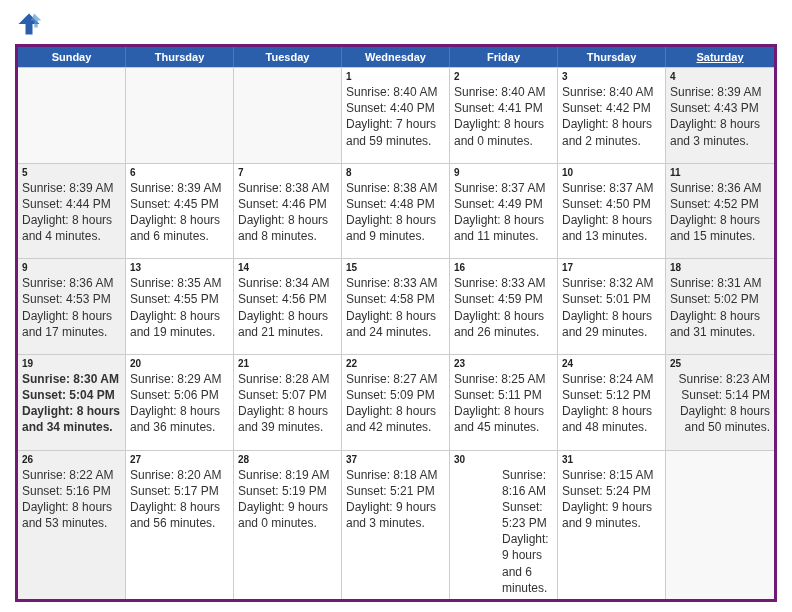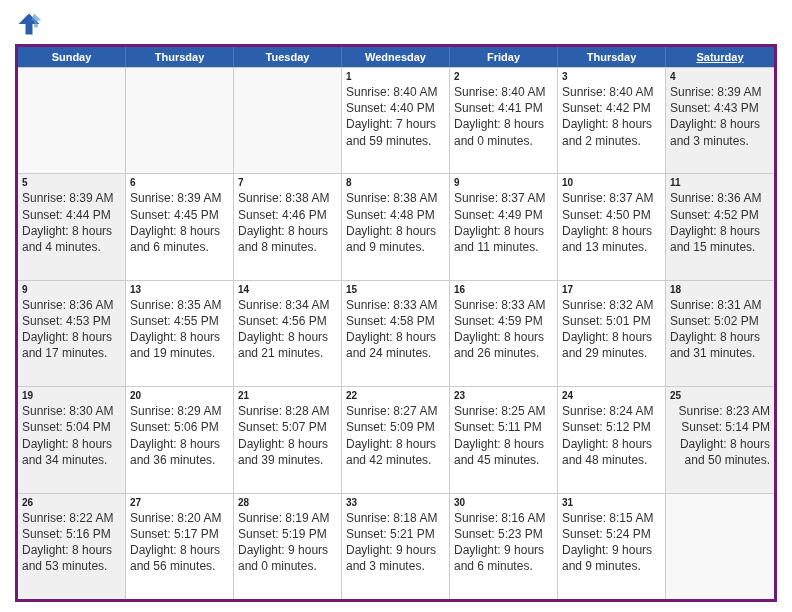--- a/index.html
+++ b/index.html
@@ -272,21 +272,21 @@
             <div class="day-num">18</div>
             <div class="cell-text" style="white-space: pre-line;">Sunrise: 8:31 AM
 Sunset: 5:02 PM
 Daylight: 8 hours
 and 31 minutes.</div>
           </div>
         </div>
         <div class="cal-row">
           <div class="cal-cell shaded">
             <div class="day-num">19</div>
-            <div class="cell-text" style="white-space: pre-line;">Sunrise: 8:30 AM
+            <div class="cell-text" style="white-space: pre-line; font-weight: bold;">Sunrise: 8:30 AM
 Sunset: 5:04 PM
 Daylight: 8 hours
 and 34 minutes.</div>
           </div>
           <div class="cal-cell">
             <div class="day-num">20</div>
             <div class="cell-text" style="white-space: pre-line;">Sunrise: 8:29 AM
 Sunset: 5:06 PM
 Daylight: 8 hours
 and 36 minutes.</div>
@@ -343,29 +343,29 @@
 and 56 minutes.</div>
           </div>
           <div class="cal-cell">
             <div class="day-num">28</div>
             <div class="cell-text" style="white-space: pre-line;">Sunrise: 8:19 AM
 Sunset: 5:19 PM
 Daylight: 9 hours
 and 0 minutes.</div>
           </div>
           <div class="cal-cell">
-            <div class="day-num">33</div>
+            <div class="day-num">37</div>
             <div class="cell-text" style="white-space: pre-line;">Sunrise: 8:18 AM
 Sunset: 5:21 PM
 Daylight: 9 hours
 and 3 minutes.</div>
           </div>
           <div class="cal-cell">
             <div class="day-num">30</div>
-            <div class="cell-text" style="white-space: pre-line;">Sunrise: 8:16 AM
+            <div class="cell-text" style="white-space: pre-line; margin-left: 48px;">Sunrise: 8:16 AM
 Sunset: 5:23 PM
 Daylight: 9 hours
 and 6 minutes.</div>
           </div>
           <div class="cal-cell">
             <div class="day-num">31</div>
             <div class="cell-text" style="white-space: pre-line;">Sunrise: 8:15 AM
 Sunset: 5:24 PM
 Daylight: 9 hours
 and 9 minutes.</div>

